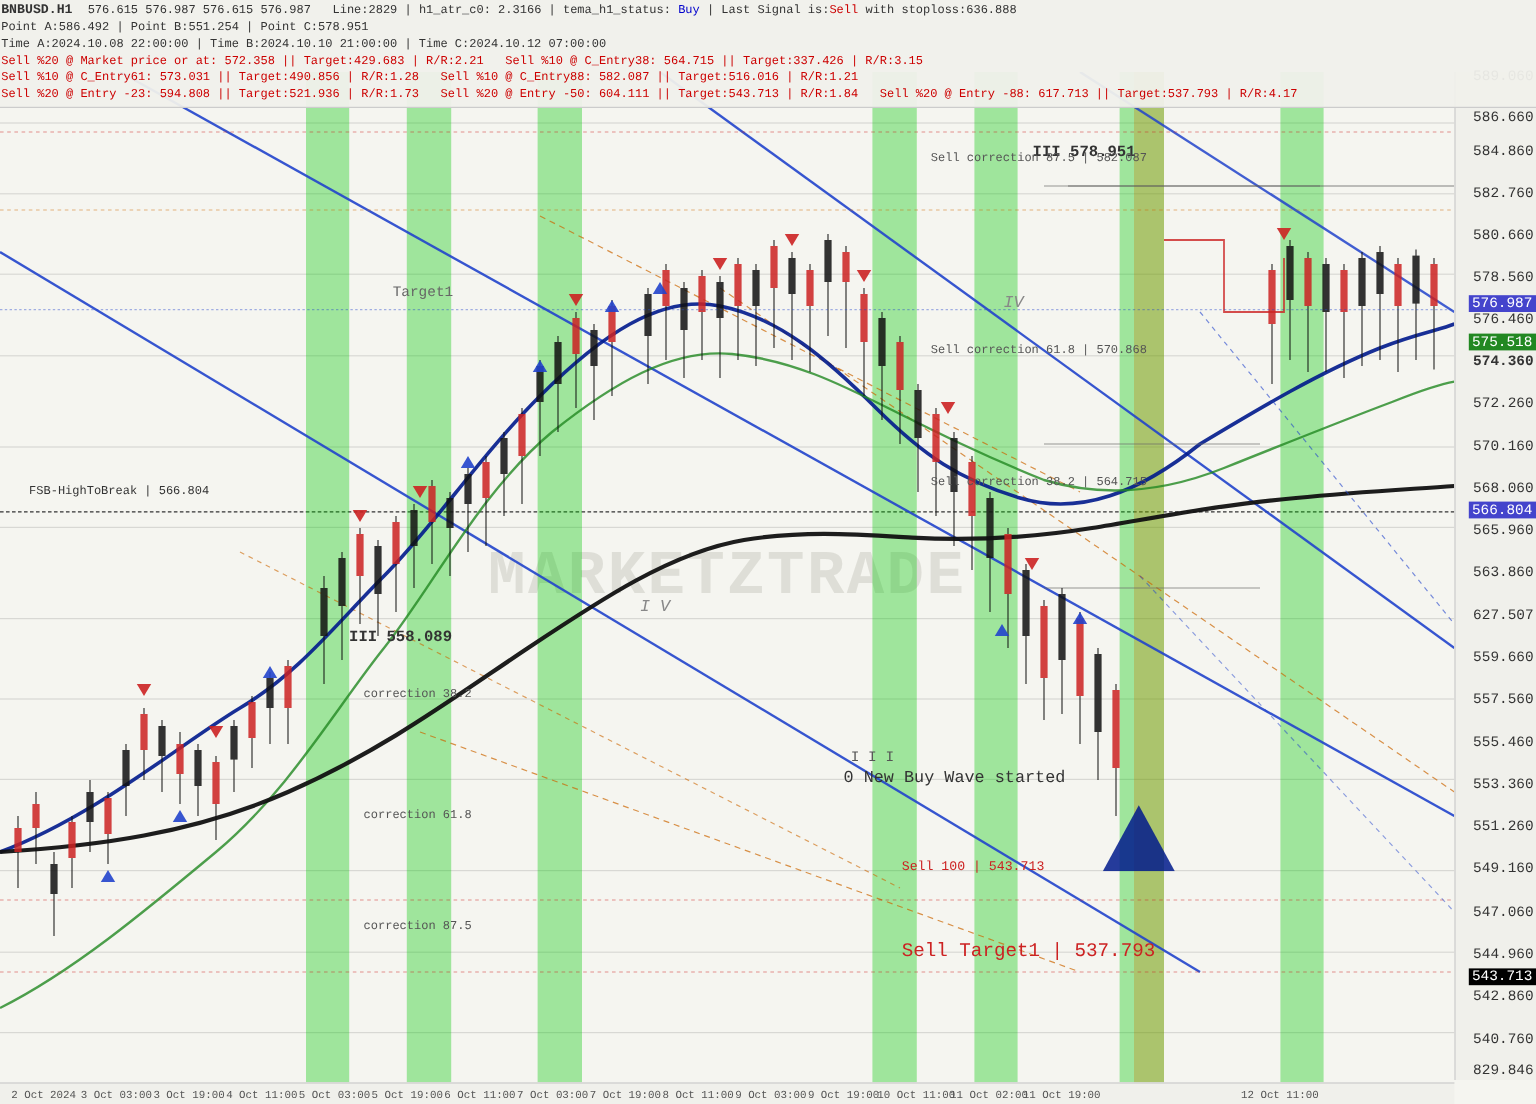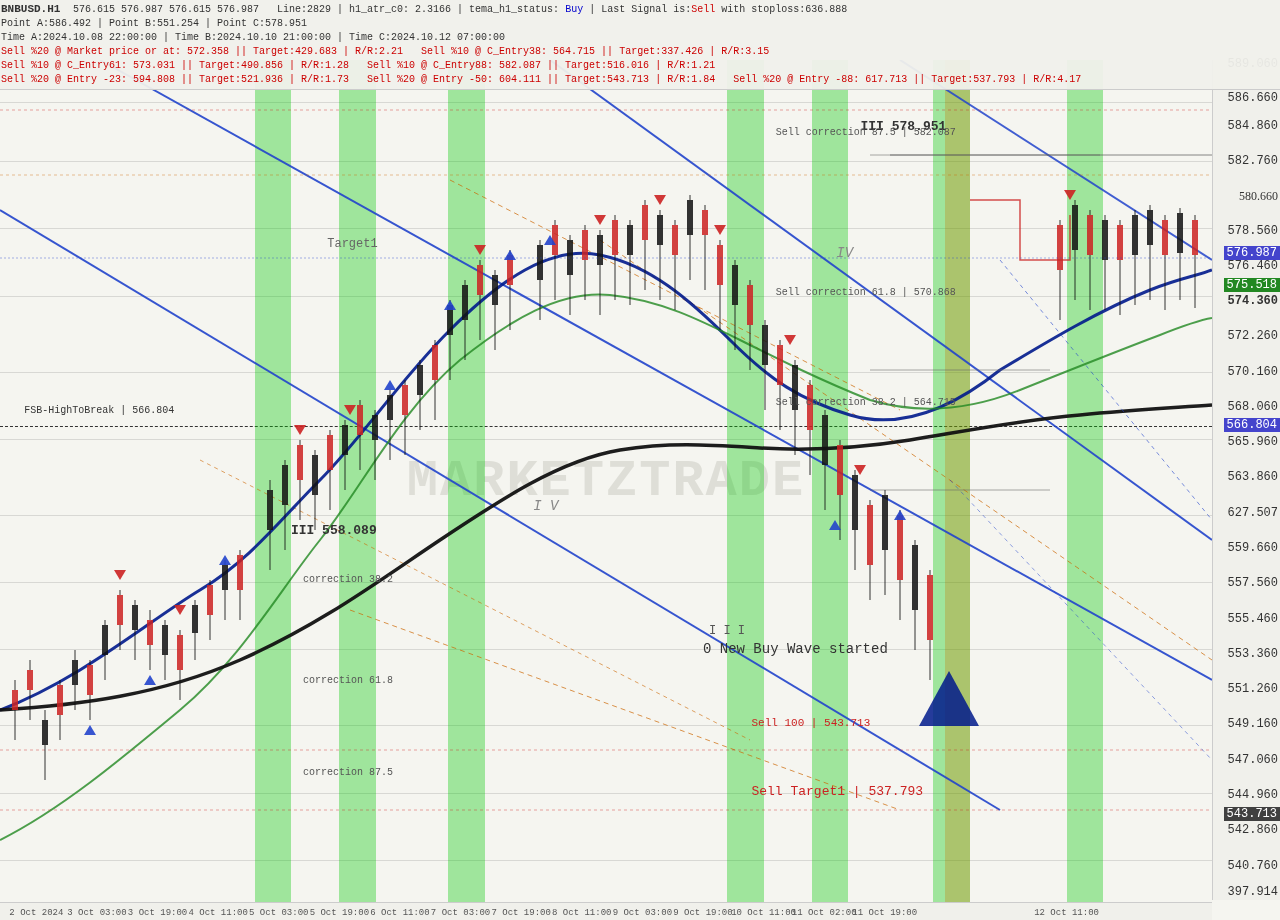--- a/index.html
+++ b/index.html
@@ -62,21 +62,21 @@
       padding: 0 3px;
       right: 0;
     }
     .price-label.highlight-green {
       background: #228822;
       color: white;
       padding: 0 3px;
       right: 0;
     }
     .price-label.highlight-red {
-      background: #404040;
+      background: #000000;
       color: white;
       padding: 0 3px;
       right: 0;
     }
     
     #time-axis {
       position: absolute;
       bottom: 0;
       left: 0;
       right: 68px;
@@ -461,36 +461,36 @@
 
     <div class="chart-label" style="left:27%; top:21%; color:#666; font-size:12px;">Target1</div>
 
     <div class="roman-label" style="left:44%; top:52%;">I V</div>
     <div class="roman-label" style="left:69%; top:22%;">IV</div>
 
     <div class="chart-label" style="left:58%; top:69%; color:#333; font-size:14px;">0 New Buy Wave started</div>
 
     <div class="chart-label red" style="left:62%; top:78%; font-size:11px;">Sell 100 | 543.713</div>
 
-    <div class="chart-label red" style="left:62%; top:86%; font-size:13px;">Sell Target1 | 537.793</div>
+    <div class="chart-label red" style="left:62%; top:86%; font-size:16px;">Sell Target1 | 537.793</div>
 
     <div class="chart-label" style="left:58.5%; top:67%; font-size:12px; color:#555;">I I I</div>
 
     <svg style="position:absolute; left:75%; top:72%; width:80px; height:60px; z-index:25;">
       <polygon points="10,60 70,60 40,5" fill="#001a8c" opacity="0.85"></polygon>
     </svg>
 
   </div>
 
   <div id="price-scale">
     <div class="price-label" style="top:0.5%;">589.060</div>
     <div class="price-label" style="top:4.5%;">586.660</div>
     <div class="price-label" style="top:7.8%;">584.860</div>
     <div class="price-label" style="top:12%;">582.760</div>
-    <div class="price-label" style="top:16.2%;font-family:Liberation Serif, serif;">580.660</div>
+    <div class="price-label" style="top:16.2%;">580.660</div>
     <div class="price-label" style="top:20.3%;">578.560</div>
     <div class="price-label highlight-blue" style="top:23%;">576.987</div>
     <div class="price-label" style="top:24.5%;">576.460</div>
     <div class="price-label highlight-green" style="top:26.8%;">575.518</div>
     <div class="price-label" style="top:28.7%;font-weight:bold;">574.360</div>
     <div class="price-label" style="top:32.9%;">572.260</div>
     <div class="price-label" style="top:37.1%;">570.160</div>
     <div class="price-label" style="top:41.3%;">568.060</div>
     <div class="price-label highlight-blue" style="top:43.5%;">566.804</div>
     <div class="price-label" style="top:45.5%;">565.960</div>
@@ -500,21 +500,21 @@
     <div class="price-label" style="top:62.3%;">557.560</div>
     <div class="price-label" style="top:66.5%;">555.460</div>
     <div class="price-label" style="top:70.7%;">553.360</div>
     <div class="price-label" style="top:74.9%;">551.260</div>
     <div class="price-label" style="top:79.1%;">549.160</div>
     <div class="price-label" style="top:83.3%;">547.060</div>
     <div class="price-label" style="top:87.5%;">544.960</div>
     <div class="price-label highlight-red" style="top:89.8%;">543.713</div>
     <div class="price-label" style="top:91.7%;">542.860</div>
     <div class="price-label" style="top:95.9%;">540.760</div>
-    <div class="price-label" style="top:99%;">397.914</div>
+    <div class="price-label" style="top:99%;">829.846</div>
   </div>
 
   <div id="time-axis">
     <div class="time-label" style="left:3%;">2 Oct 2024</div>
     <div class="time-label" style="left:8%;">3 Oct 03:00</div>
     <div class="time-label" style="left:13%;">3 Oct 19:00</div>
     <div class="time-label" style="left:18%;">4 Oct 11:00</div>
     <div class="time-label" style="left:23%;">5 Oct 03:00</div>
     <div class="time-label" style="left:28%;">5 Oct 19:00</div>
     <div class="time-label" style="left:33%;">6 Oct 11:00</div>

